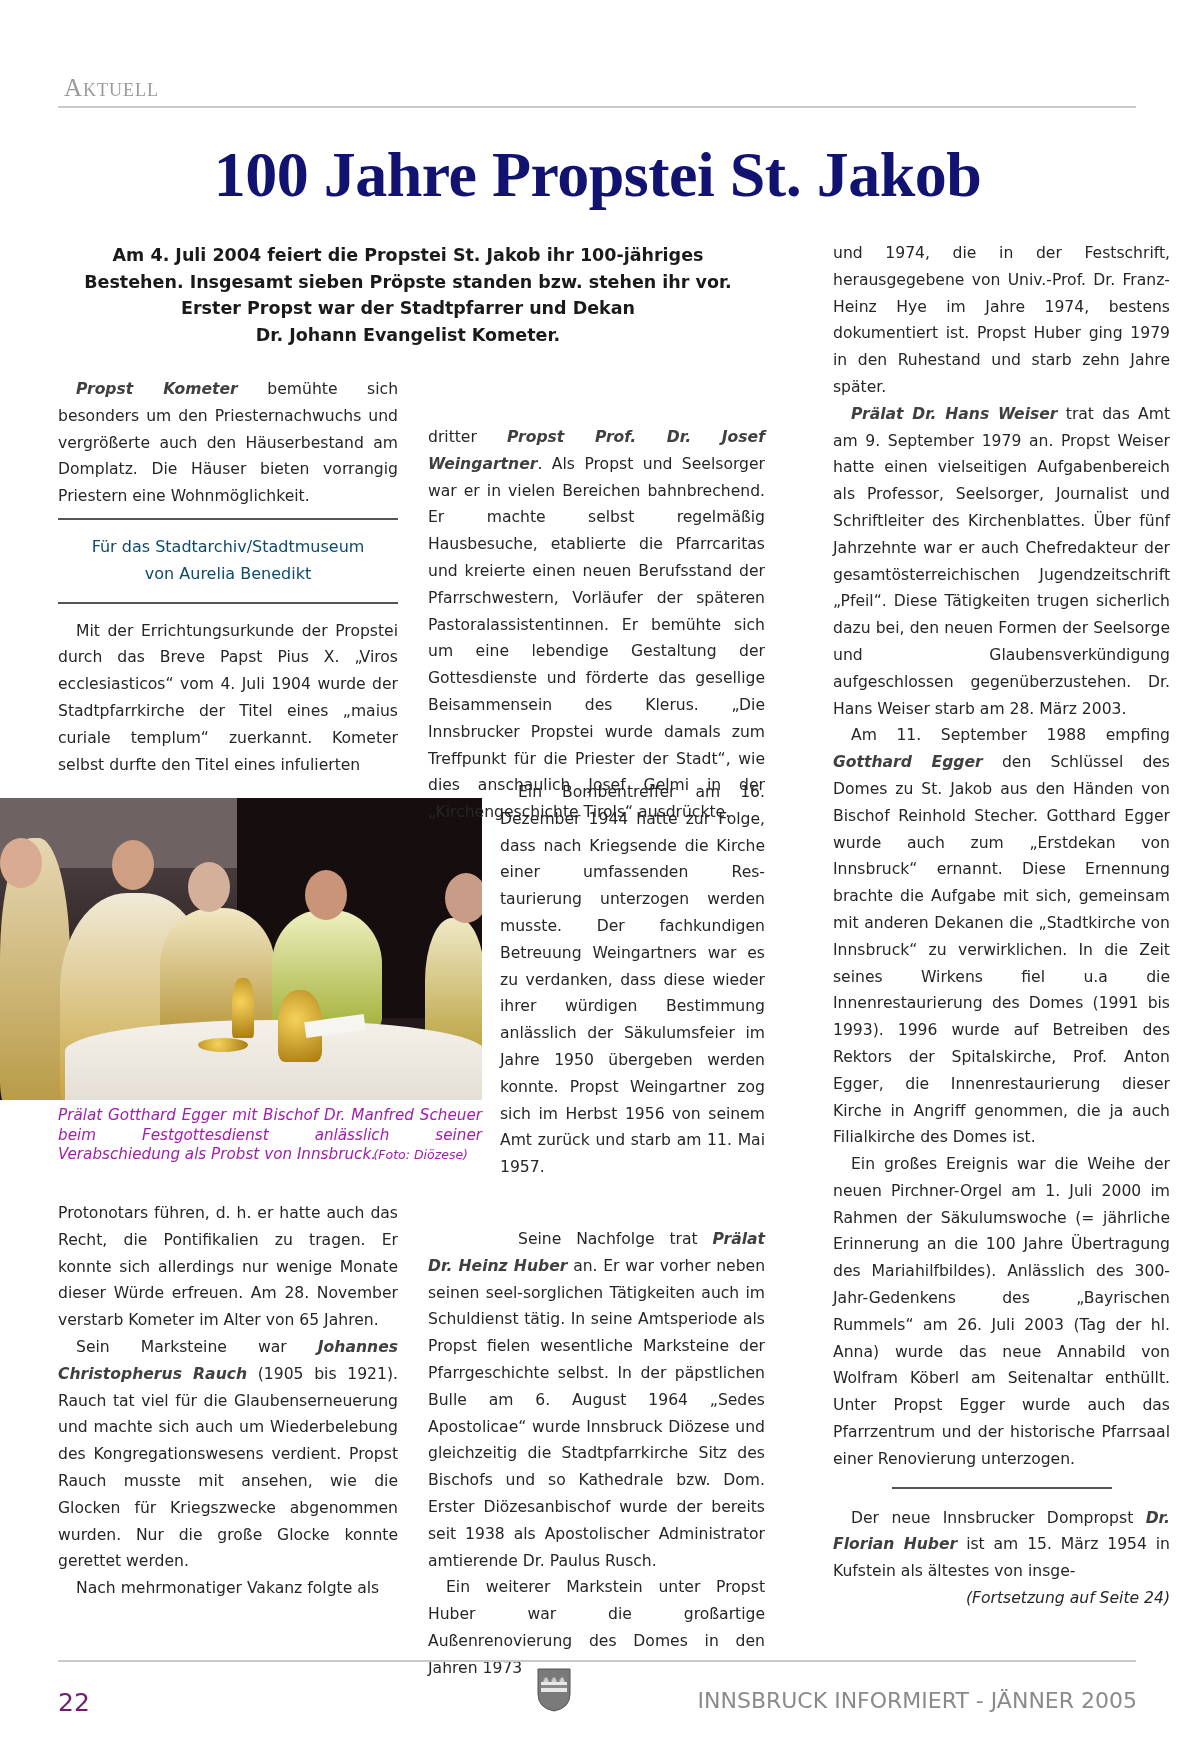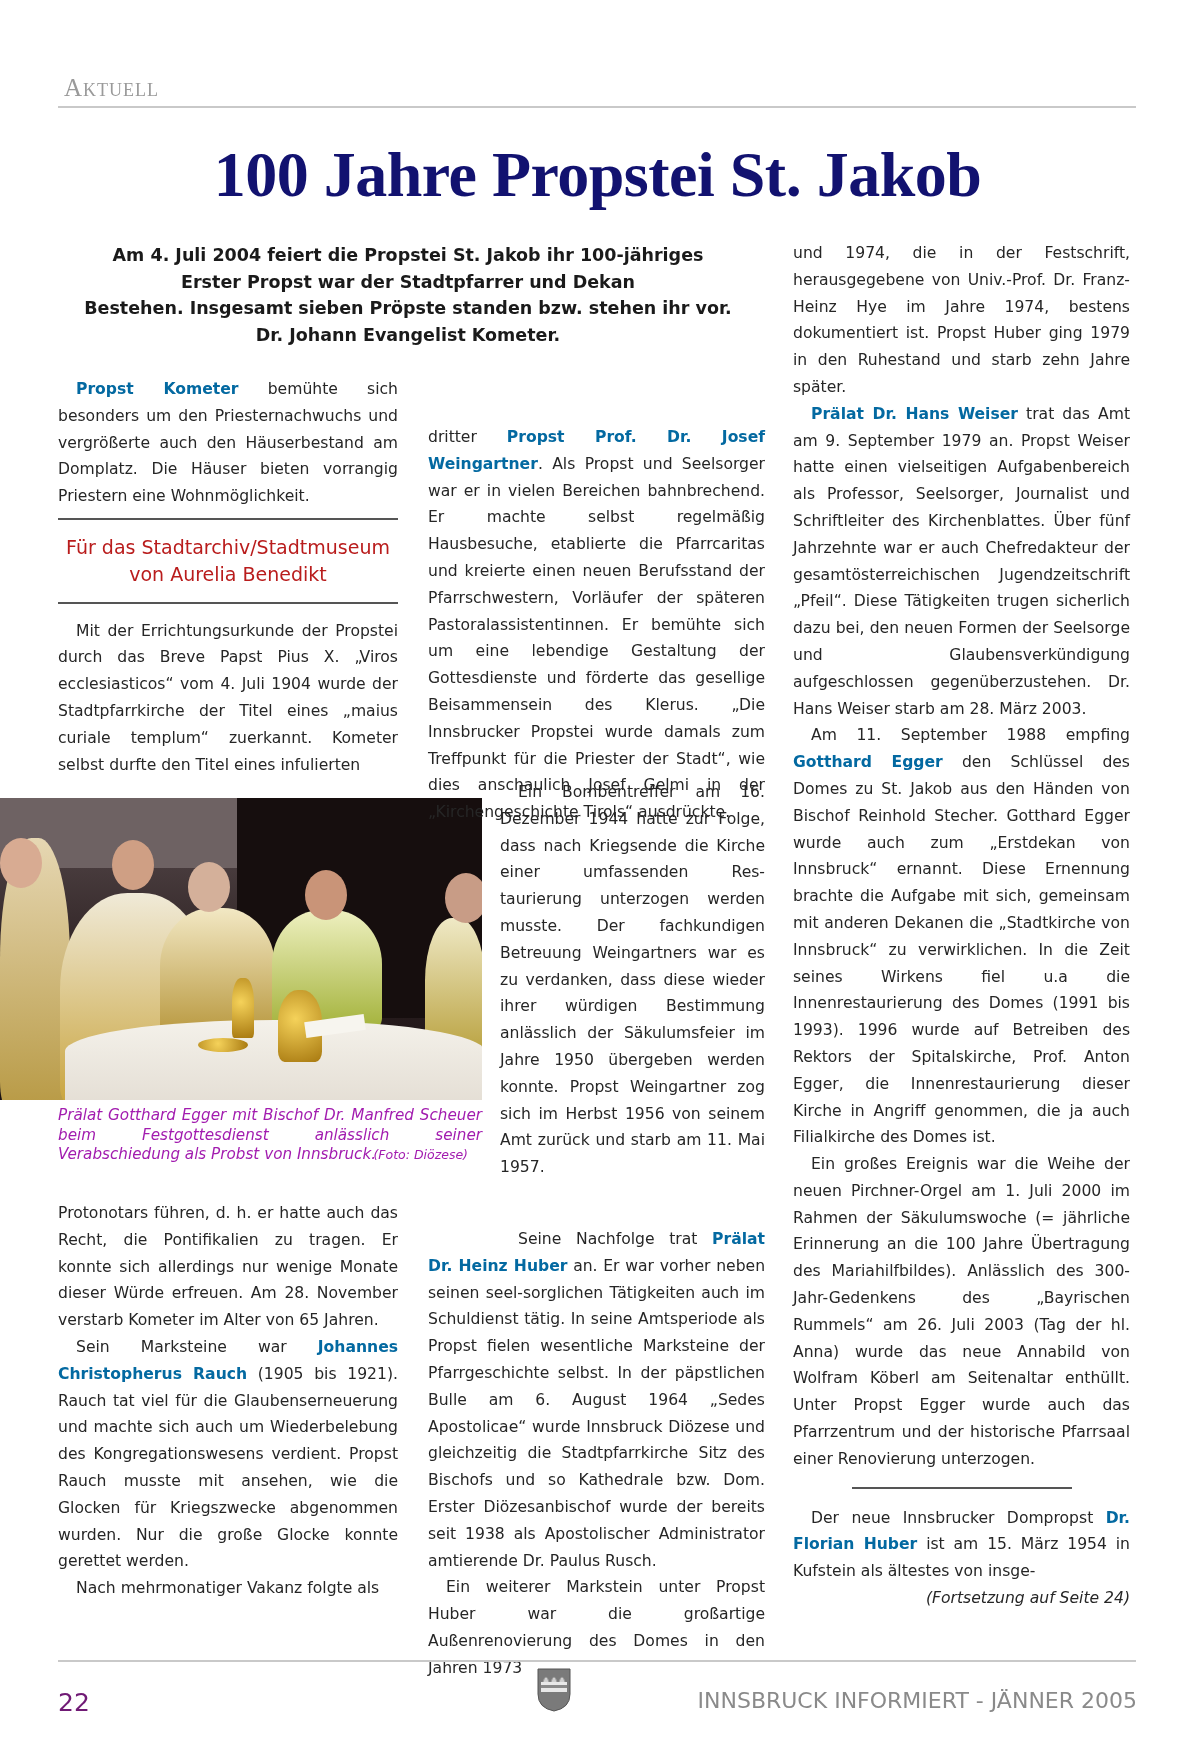--- a/index.html
+++ b/index.html
@@ -9,27 +9,27 @@
          font-size: 25px; color: #9a9a9a; letter-spacing: 1px; font-variant: small-caps; }
   .rule-top { position: absolute; left: 58px; top: 106px; width: 1078px; height: 2px; background: #c9c9c9; }
   .title { position: absolute; left: 0; top: 138px; width: 1195px; text-align: center;
          font-family: "Liberation Serif", serif; font-weight: bold; font-size: 64px; color: #121270;
          letter-spacing: -0.5px; }
   .lead { position: absolute; left: 58px; top: 242px; width: 700px; text-align: center;
          font-family: "DejaVu Sans", sans-serif; font-weight: bold; font-size: 17.5px; line-height: 26.5px; color: #1a1a1a; }
   .col { position: absolute; font-size: 15.6px; line-height: 26.8px; text-align: justify; color: #262626; }
   .col p { margin: 0; text-indent: 18px; }
   .col p.noindent { text-indent: 0; }
-  .col b { color: #0369a1; }
+  .col b { color: #404040; font-style: italic; }
   .col1 { left: 58px; width: 340px; }
   .col2 { left: 428px; width: 337px; }
   .col3 { left: 793px; width: 337px; }
   .hr { height: 2px; background: #555; margin: 8px 0 14px 0; }
   .hr-short { height: 2px; background: #555; width: 220px; margin: 14px auto 16px auto; }
-  .credit { text-align: center; font-size: 19px; line-height: 26.8px; color: #b91c1c; }
+  .credit { text-align: center; font-size: 16px; line-height: 26.8px; color: #0c4a6e; }
   .photo { position: absolute; left: 0; top: 798px; width: 482px; height: 302px; overflow: hidden;
            background: linear-gradient(180deg, #5a4d4f 0%, #2a1e1f 60%, #1a1213 100%); }
   .photo .wall { position: absolute; left: 0; top: 0; width: 240px; height: 70px; background: #6e6263; }
   .photo .darkbg { position: absolute; right: 0; top: 0; width: 245px; height: 220px; background: #160e0e; }
   .photo .table { position: absolute; left: 65px; top: 222px; width: 420px; height: 90px; border-radius: 50% 50% 0 0 / 35% 35% 0 0;
            background: linear-gradient(180deg, #f4f1ea, #e3ddd3); }
   .person { position: absolute; border-radius: 45% 45% 10% 10%; }
   .head { position: absolute; width: 42px; height: 50px; border-radius: 50%; background: #d8ab92; }
   .cup { position: absolute; background: radial-gradient(circle at 40% 40%, #f5d25a, #a7780f); }
   .caption { position: absolute; left: 58px; top: 1106px; width: 424px; font-style: italic; font-size: 15.2px;
@@ -42,22 +42,22 @@
 </style>
 </head>
 <body>
 
 <div class="section-label">Aktuell</div>
 <div class="rule-top"></div>
 <h1 class="title" style="margin:0;">100 Jahre Propstei St. Jakob</h1>
 
 <div class="lead">
   <div>Am 4. Juli 2004 feiert die Propstei St. Jakob ihr 100-jähriges</div>
+  <div>Bestehen. Insgesamt sieben Pröpste standen bzw. stehen ihr vor.</div>
   <div>Erster Propst war der Stadtpfarrer und Dekan</div>
-  <div>Bestehen. Insgesamt sieben Pröpste standen bzw. stehen ihr vor.</div>
   <div>Dr. Johann Evangelist Kometer.</div>
 </div>
 
 <div class="col col1" style="top:376px;">
   <p><b>Propst Kometer</b><span> bemühte sich besonders um den Priesternachwuchs und vergrößerte auch den Häuserbestand am Domplatz. Die Häuser bieten vorrangig Priestern eine Wohnmöglichkeit.</span></p>
   <div class="hr"></div>
   <div class="credit">
     <div>Für das Stadtarchiv/Stadtmuseum</div>
     <div>von Aurelia Benedikt</div>
   </div>
@@ -100,21 +100,21 @@
   <p class="noindent"><span>dritter </span><b>Propst Prof. Dr. Josef Weingartner</b><span>. Als Propst und Seelsorger war er in vielen Bereichen bahnbrechend. Er machte selbst regelmäßig Hausbesuche, etablierte die Pfarrcaritas und kreierte einen neuen Berufsstand der Pfarrschwestern, Vorläufer der späteren Pastoralassistentinnen. Er bemühte sich um eine lebendige Gestaltung der Gottesdienste und förderte das gesellige Beisammensein des Klerus. „Die Innsbrucker Propstei wurde damals zum Treffpunkt für die Priester der Stadt“, wie dies anschaulich Josef Gelmi in der „Kirchengeschichte Tirols“ ausdrückte.</span></p>
 </div>
 <div class="col" style="left:500px;width:265px;top:779px;">
   <p>Ein Bombentreffer am 16. Dezember 1944 hatte zur Folge, dass nach Kriegsende die Kirche einer umfassenden Res-taurierung unterzogen werden musste. Der fachkundigen Betreuung Weingartners war es zu verdanken, dass diese wieder ihrer würdigen Bestimmung anlässlich der Säkulumsfeier im Jahre 1950 übergeben werden konnte. Propst Weingartner zog sich im Herbst 1956 von seinem Amt zurück und starb am 11. Mai 1957.</p>
 </div>
 <div class="col col2" style="top:1178px;margin-top:48px;">
   <p style="text-indent:90px;"><span>Seine Nachfolge trat </span><b>Prälat Dr. Heinz Huber</b><span> an. Er war vorher neben seinen seel-sorglichen Tätigkeiten auch im Schuldienst tätig. In seine Amtsperiode als Propst fielen wesentliche Marksteine der Pfarrgeschichte selbst. In der päpstlichen Bulle am 6. August 1964 „Sedes Apostolicae“ wurde Innsbruck Diözese und gleichzeitig die Stadtpfarrkirche Sitz des Bischofs und so Kathedrale bzw. Dom. Erster Diözesanbischof wurde der bereits seit 1938 als Apostolischer Administrator amtierende Dr. Paulus Rusch.</span></p>
   <p>Ein weiterer Markstein unter Propst Huber war die großartige Außenrenovierung des Domes in den Jahren 1973</p>
 </div>
 
-<div class="col col3" style="top:240px;">
+<div class="col col3" style="top:240px;margin-left:40px;">
   <p class="noindent">und 1974, die in der Festschrift, herausgegebene von Univ.-Prof. Dr. Franz-Heinz Hye im Jahre 1974, bestens dokumentiert ist. Propst Huber ging 1979 in den Ruhestand und starb zehn Jahre später.</p>
   <p><b>Prälat Dr. Hans Weiser</b><span> trat das Amt am 9. September 1979 an. Propst Weiser hatte einen vielseitigen Aufgabenbereich als Professor, Seelsorger, Journalist und Schriftleiter des Kirchenblattes. Über fünf Jahrzehnte war er auch Chefredakteur der gesamtösterreichischen Jugendzeitschrift „Pfeil“. Diese Tätigkeiten trugen sicherlich dazu bei, den neuen Formen der Seelsorge und Glaubensverkündigung aufgeschlossen gegenüberzustehen. Dr. Hans Weiser starb am 28. März 2003.</span></p>
   <p><span>Am 11. September 1988 empfing </span><b>Gotthard Egger</b><span> den Schlüssel des Domes zu St. Jakob aus den Händen von Bischof Reinhold Stecher. Gotthard Egger wurde auch zum „Erstdekan von Innsbruck“ ernannt. Diese Ernennung brachte die Aufgabe mit sich, gemeinsam mit anderen Dekanen die „Stadtkirche von Innsbruck“ zu verwirklichen. In die Zeit seines Wirkens fiel u.a die Innenrestaurierung des Domes (1991 bis 1993). 1996 wurde auf Betreiben des Rektors der Spitalskirche, Prof. Anton Egger, die Innenrestaurierung dieser Kirche in Angriff genommen, die ja auch Filialkirche des Domes ist.</span></p>
   <p>Ein großes Ereignis war die Weihe der neuen Pirchner-Orgel am 1. Juli 2000 im Rahmen der Säkulumswoche (= jährliche Erinnerung an die 100 Jahre Übertragung des Mariahilfbildes). Anlässlich des 300-Jahr-Gedenkens des „Bayrischen Rummels“ am 26. Juli 2003 (Tag der hl. Anna) wurde das neue Annabild von Wolfram Köberl am Seitenaltar enthüllt. Unter Propst Egger wurde auch das Pfarrzentrum und der historische Pfarrsaal einer Renovierung unterzogen.</p>
   <div class="hr-short"></div>
   <p><span>Der neue Innsbrucker Dompropst </span><b>Dr. Florian Huber</b><span> ist am 15. März 1954 in Kufstein als ältestes von insge-</span></p>
   <div style="text-align:right;font-style:italic;">(Fortsetzung auf Seite 24)</div>
 </div>
 
 <div class="rule-bottom"></div>

